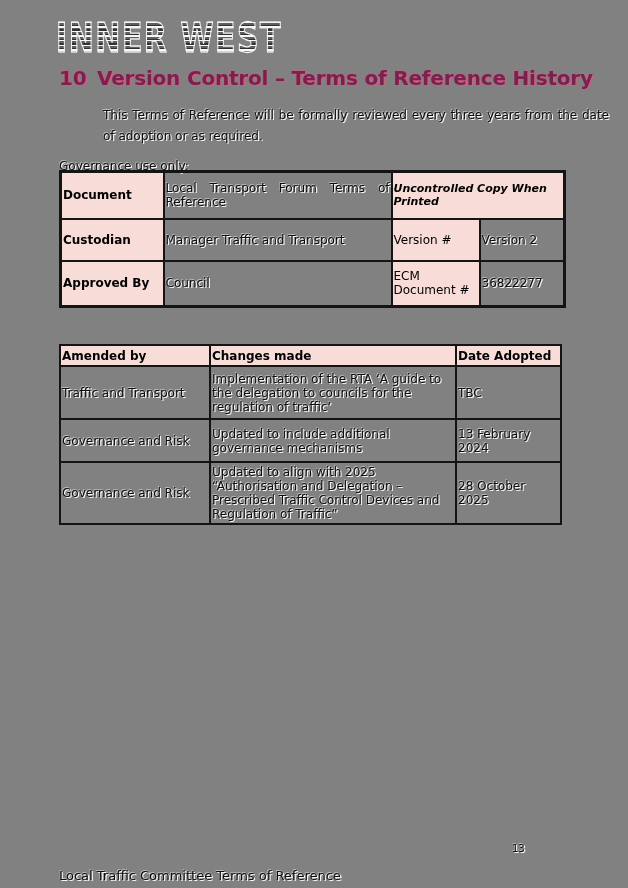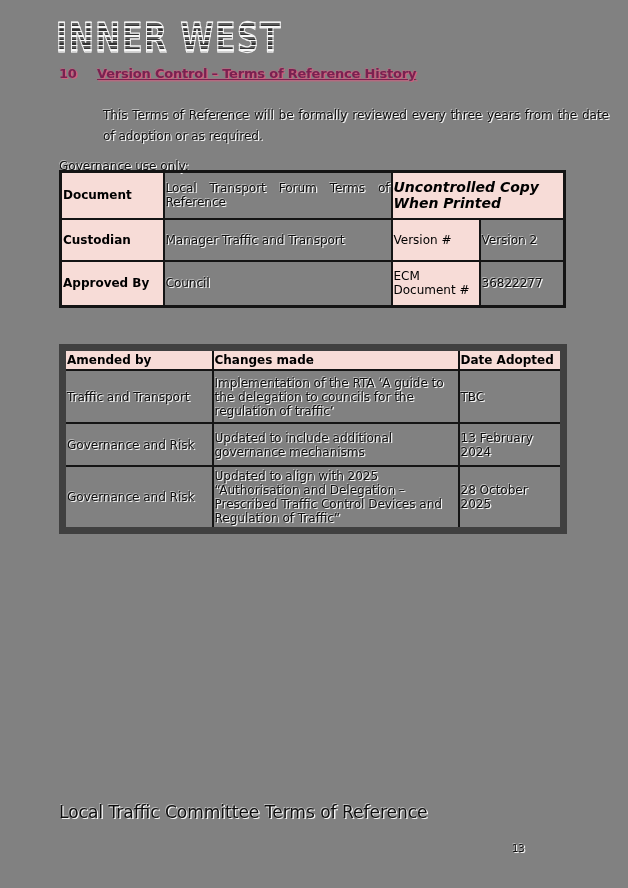--- a/index.html
+++ b/index.html
@@ -25,53 +25,52 @@
         rgba(255,255,255,0.95) 0 1.4px,
         rgba(90,90,90,0.9) 1.4px 3.2px,
         rgba(40,40,40,0.9) 3.2px 4.6px);
     -webkit-background-clip: text; background-clip: text;
     -webkit-text-stroke: 1.3px #f2f2f2;
     transform: scaleX(0.75); transform-origin: left top;
     white-space: nowrap;
   }
   .heading {
     position: absolute; left: 59px; top: 66px;
-    font-size: 13px; font-weight: bold; letter-spacing: -0.2px;
+    font-size: 20px; font-weight: bold; letter-spacing: -0.2px;
     color: #7a2150;
     text-shadow: 1.3px 1.3px 0 rgba(214,92,126,0.9),
                  -0.6px -0.6px 0 rgba(214,92,126,0.45);
     white-space: nowrap;
-    text-decoration: underline;
   }
   .heading .num { display: inline-block; width: 38px; }
   .para {
     position: absolute; left: 59px; top: 105px; width: 506px;
     font-size: 12px; line-height: 20.5px; text-align: justify; margin-left: 44px;
   }
   .gov-label { position: absolute; left: 59px; top: 159px; font-size: 12px; }
 
   table { border-collapse: collapse; table-layout: fixed; position: absolute; }
   td, th {
     border: 2px solid #141414;
     padding: 2px 1px;
     font-size: 12px;
     vertical-align: middle;
     text-align: left;
     overflow: hidden;
   }
   .t1 { left: 59px; top: 170px; width: 504px; border: 3px solid #141414; }
-  .t2 { left: 59px; top: 344px; width: 501px; border: 7px solid #404040; }
+  .t2 { left: 59px; top: 344px; width: 501px; border: 2px solid #404040; }
   .pink { background: #f7dcd7; color: #000; text-shadow: none; }
   .bold { font-weight: bold; }
-  .bi { font-weight: bold; font-style: italic; font-size: 14px; }
+  .bi { font-weight: bold; font-style: italic; font-size: 11px; }
   .justify { text-align: justify; }
 
   .footer-left {
-    position: absolute; left: 59px; top: 802px;
-    font-size: 17px; white-space: nowrap;
+    position: absolute; left: 59px; top: 868px;
+    font-size: 13px; white-space: nowrap;
   }
   .footer-page { position: absolute; left: 512px; top: 843px; font-size: 10px; }
 </style>
 </head>
 <body>
 
 <div class="logo">INNER WEST</div>
 
 <div class="heading">
   <span class="num">10</span><span>Version Control – Terms of Reference History</span>

